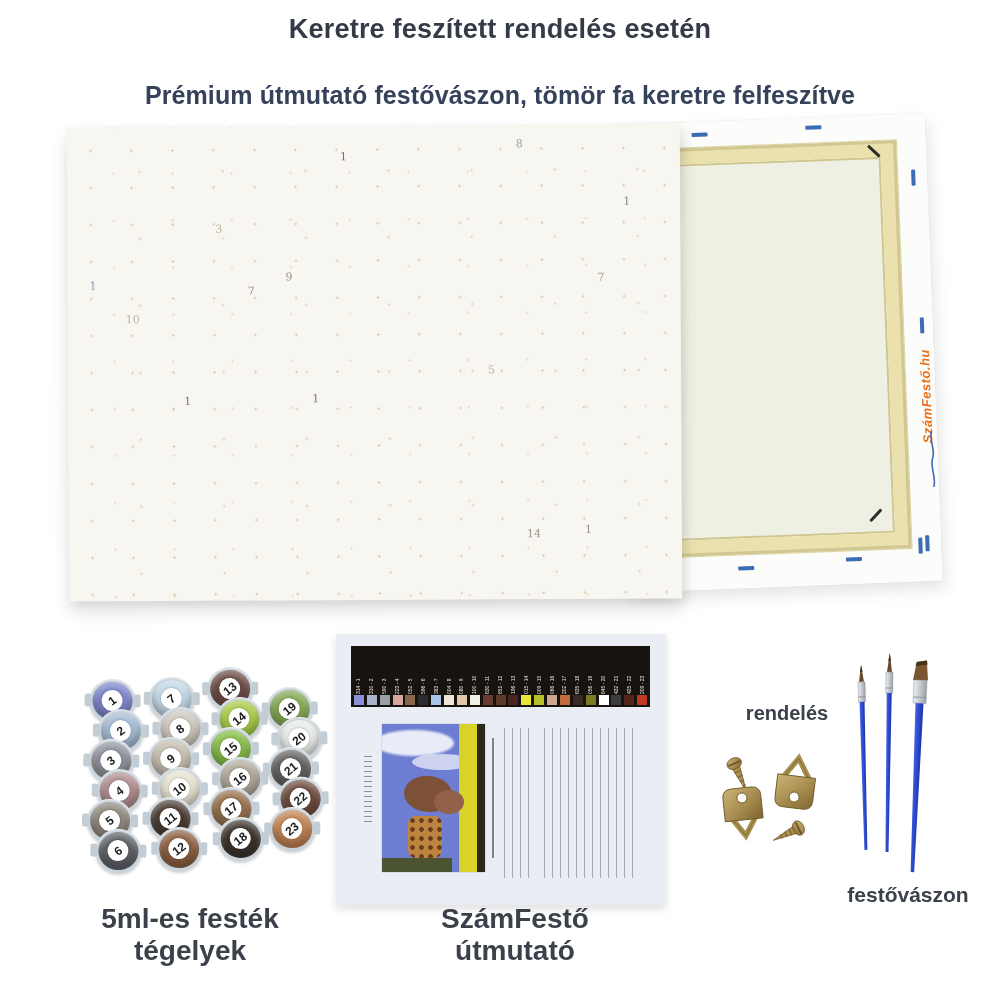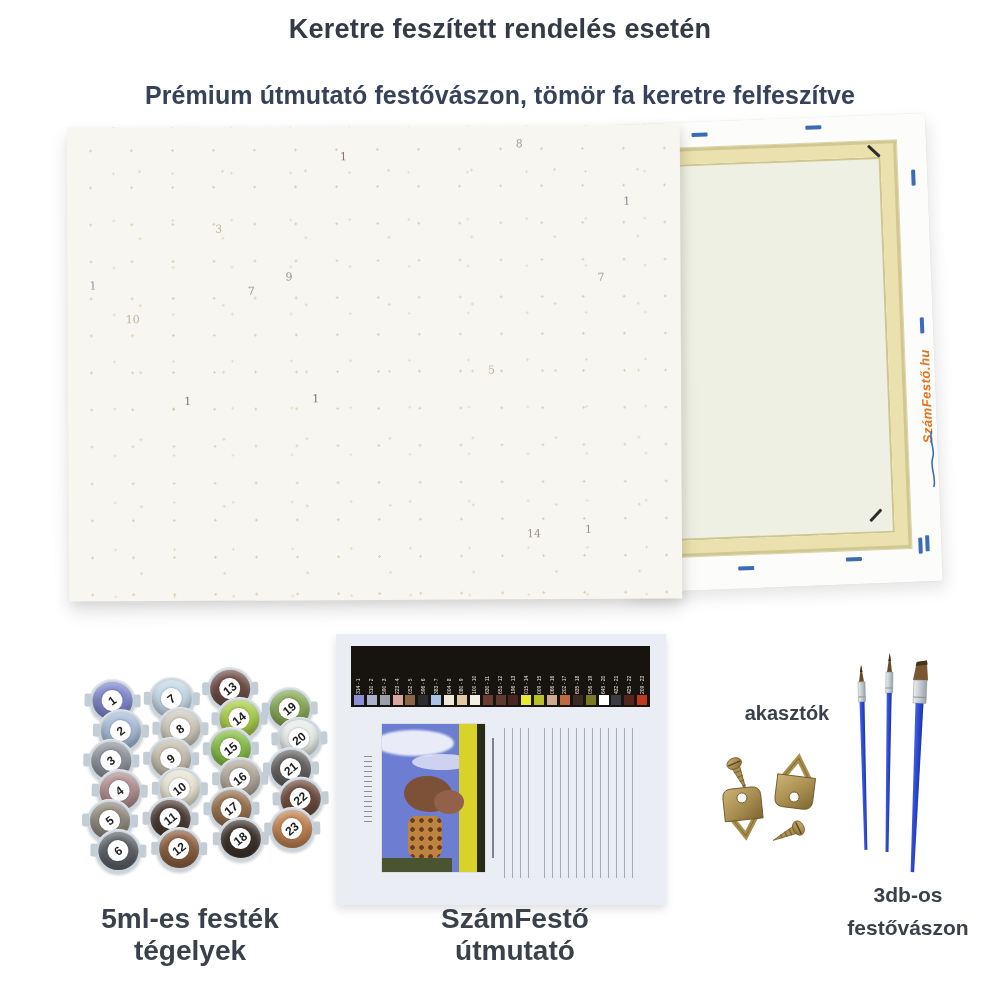--- a/index.html
+++ b/index.html
@@ -466,21 +466,21 @@
     <span class="ph-eleph2"></span>
     <span class="ph-giraffe"></span>
     <span class="ph-grass"></span>
   </div>
   <div class="sheet-mark"></div>
   <div class="text-lines"></div>
   <div class="text-gap"></div>
 </div>
 
 <div class="hanger-label">
-  <div>akasztók</div>
+  <div>rendelés</div>
 </div>
 
 <svg class="hangers-svg" width="130" height="110" viewBox="0 0 130 110">
   <defs>
     <linearGradient id="brass" x1="0" y1="0" x2="1" y2="1">
       <stop offset="0" stop-color="#cdb476"></stop>
       <stop offset=".55" stop-color="#a68c4e"></stop>
       <stop offset="1" stop-color="#7e6531"></stop>
     </linearGradient>
   </defs>
@@ -554,15 +554,14 @@
     <polygon points="1,-14 13,-16 12,-20 2,-18" fill="#46331e"></polygon>
     <rect x="0" y="0" width="13" height="23" fill="url(#silverg)" stroke="#8d949b" stroke-width=".5"></rect>
     <line x1="0" y1="17" x2="13" y2="17" stroke="#8d949b" stroke-width="1"></line>
     <polygon points="2.5,23 10.5,23 8.5,192 5,192" fill="url(#blueg)"></polygon>
   </g>
 </svg>
 
 <div class="caption cap-paints">5ml-es festék tégelyek</div>
 <div class="caption cap-manual">SzámFestő útmutató</div>
 <div class="caption cap-brushes">
-  <div>3db-os</div>
   <div>festővászon</div>
 </div>
 
 </body></html>

